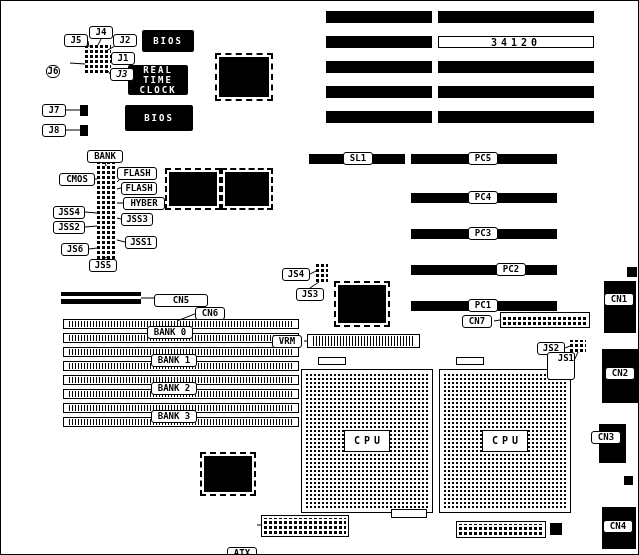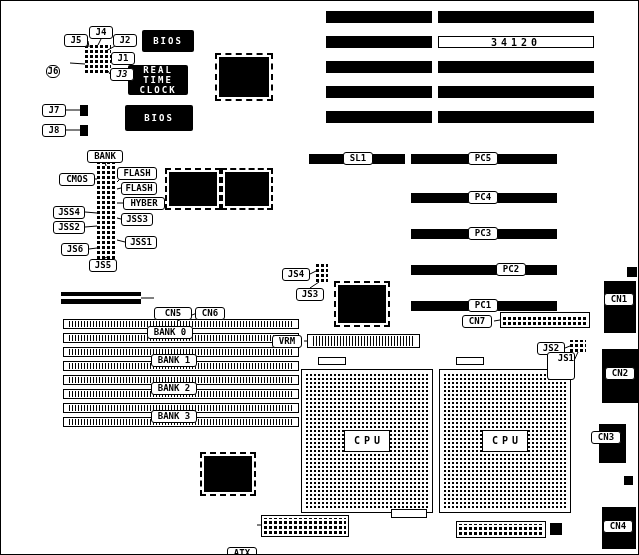--- a/index.html
+++ b/index.html
@@ -91,21 +91,21 @@
     <div class="callout" style="left: 88px; top: 258px; width: 28px; height: 13px; position: absolute;">JS5</div>
     <div class="callout" style="left: 342px; top: 151px; width: 30px; height: 13px; position: absolute;">SL1</div>
     <div class="callout" style="left: 467px; top: 151px; width: 30px; height: 13px; position: absolute;">PC5</div>
     <div class="callout" style="left: 467px; top: 190px; width: 30px; height: 13px; position: absolute;">PC4</div>
     <div class="callout" style="left: 467px; top: 226px; width: 30px; height: 13px; position: absolute;">PC3</div>
     <div class="callout" style="left: 467px; top: 262px; width: 30px; height: 13px; position: absolute; margin-left: 28px;">PC2</div>
     <div class="callout" style="left: 467px; top: 298px; width: 30px; height: 13px; position: absolute;">PC1</div>
     <div class="callout" style="left: 281px; top: 267px; width: 28px; height: 13px; position: absolute;">JS4</div>
     <div class="callout" style="left: 295px; top: 287px; width: 28px; height: 13px; position: absolute;">JS3</div>
     <div class="callout" style="left: 461px; top: 314px; width: 30px; height: 13px; position: absolute;">CN7</div>
-    <div class="callout" style="left: 153px; top: 306px; width: 38px; height: 13px; position: absolute;">CN5</div>
+    <div class="callout" style="left: 153px; top: 293px; width: 54px; height: 13px; position: absolute;">CN5</div>
     <div class="callout" style="left: 194px; top: 306px; width: 30px; height: 13px; position: absolute;">CN6</div>
     <div class="callout" style="left: 146px; top: 325px; width: 46px; height: 13px; position: absolute;">BANK 0</div>
     <div class="callout" style="left: 150px; top: 353px; width: 46px; height: 13px; position: absolute;">BANK 1</div>
     <div class="callout" style="left: 150px; top: 381px; width: 46px; height: 13px; position: absolute;">BANK 2</div>
     <div class="callout" style="left: 150px; top: 409px; width: 46px; height: 13px; position: absolute;">BANK 3</div>
     <div class="callout" style="left: 271px; top: 334px; width: 30px; height: 13px; position: absolute;">VRM</div>
     <div class="callout" style="left: 536px; top: 341px; width: 28px; height: 13px; position: absolute;">JS2</div>
     <div class="callout" style="left: 546px; top: 351px; width: 28px; height: 28px; position: absolute; text-align: right;">JS1</div>
     <div class="callout" style="left: 603px; top: 292px; width: 30px; height: 13px; position: absolute;">CN1</div>
     <div class="callout" style="left: 604px; top: 366px; width: 30px; height: 13px; position: absolute;">CN2</div>

